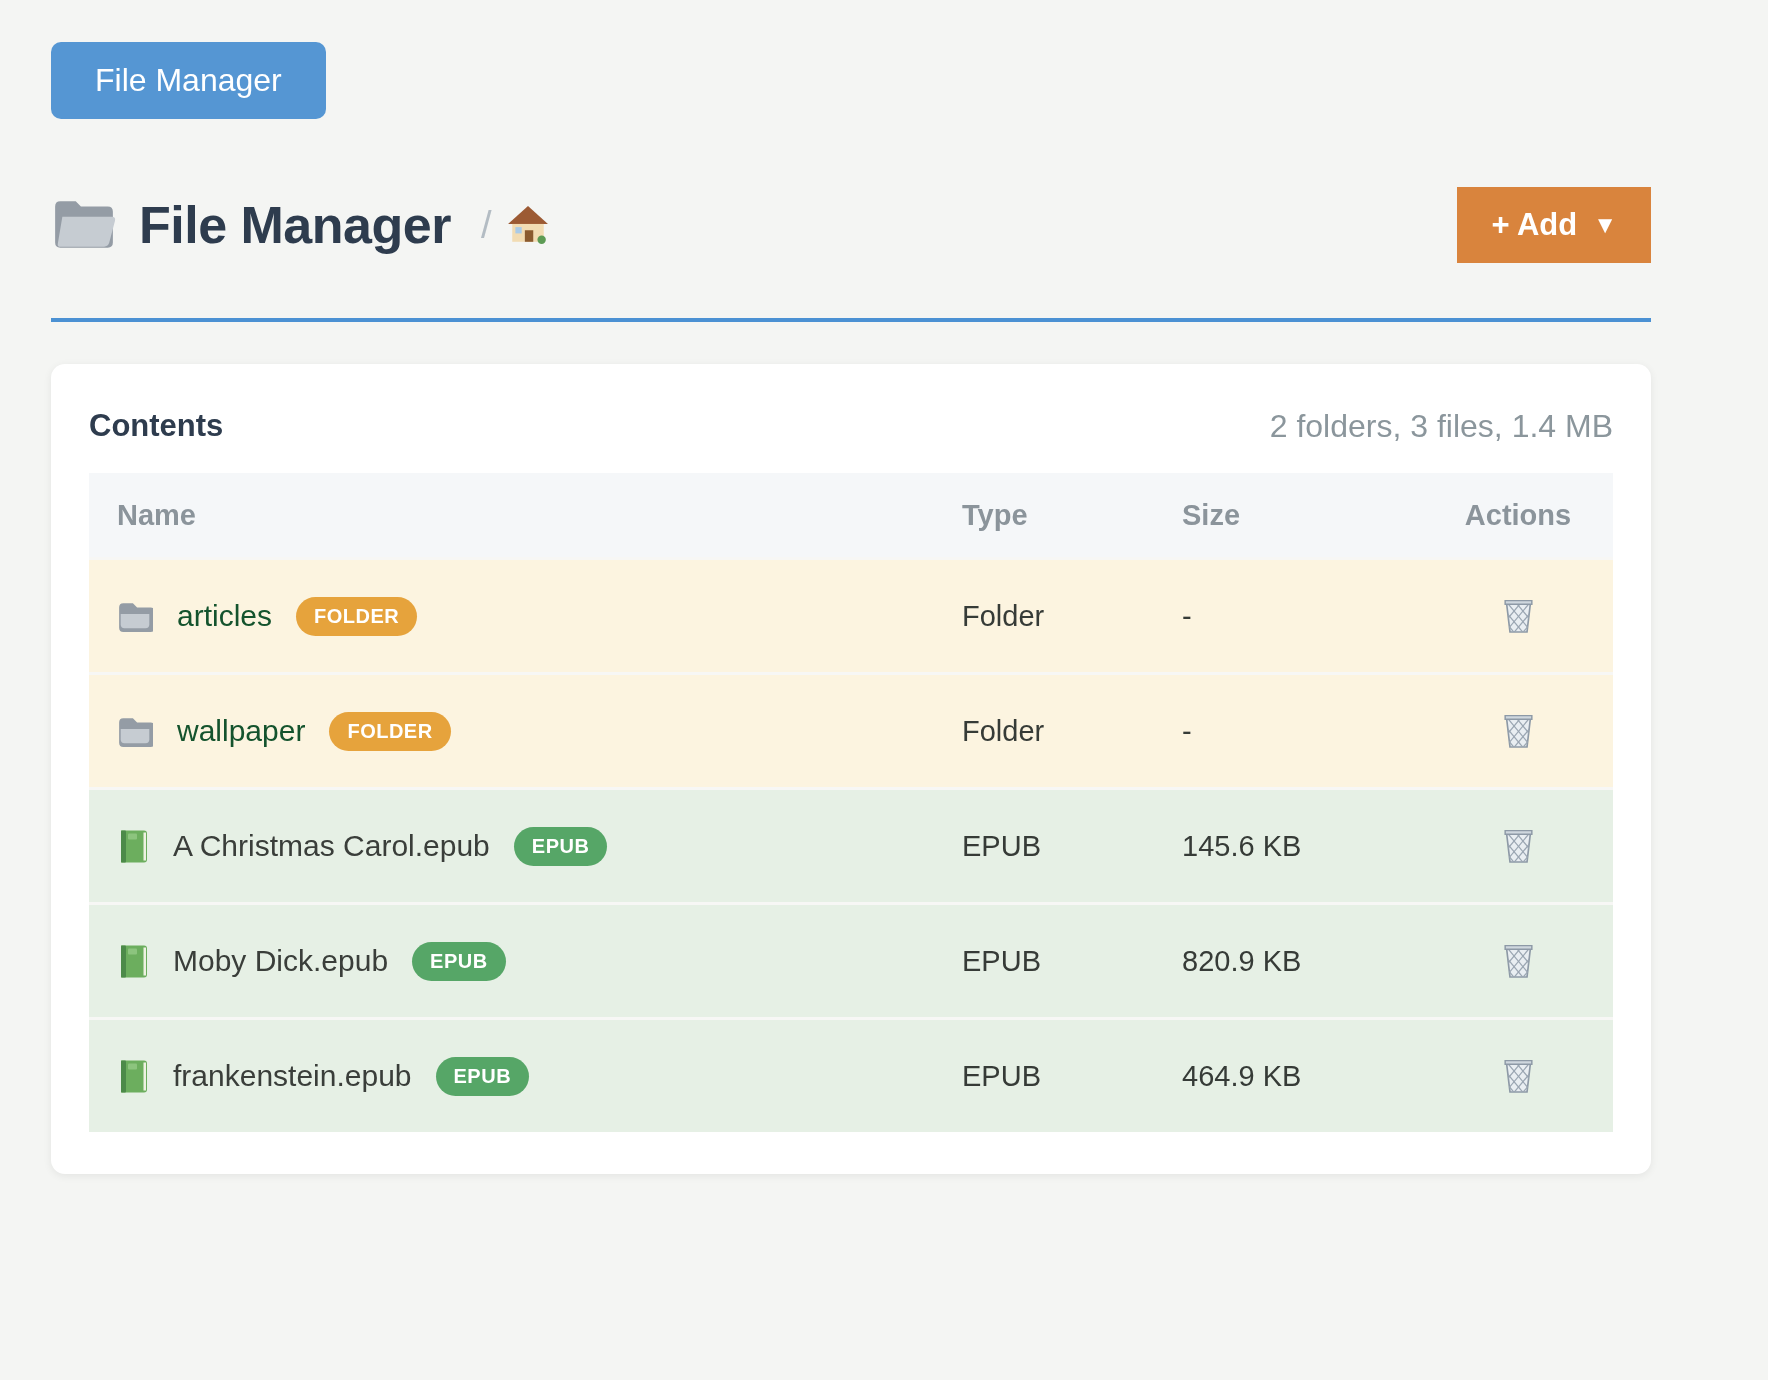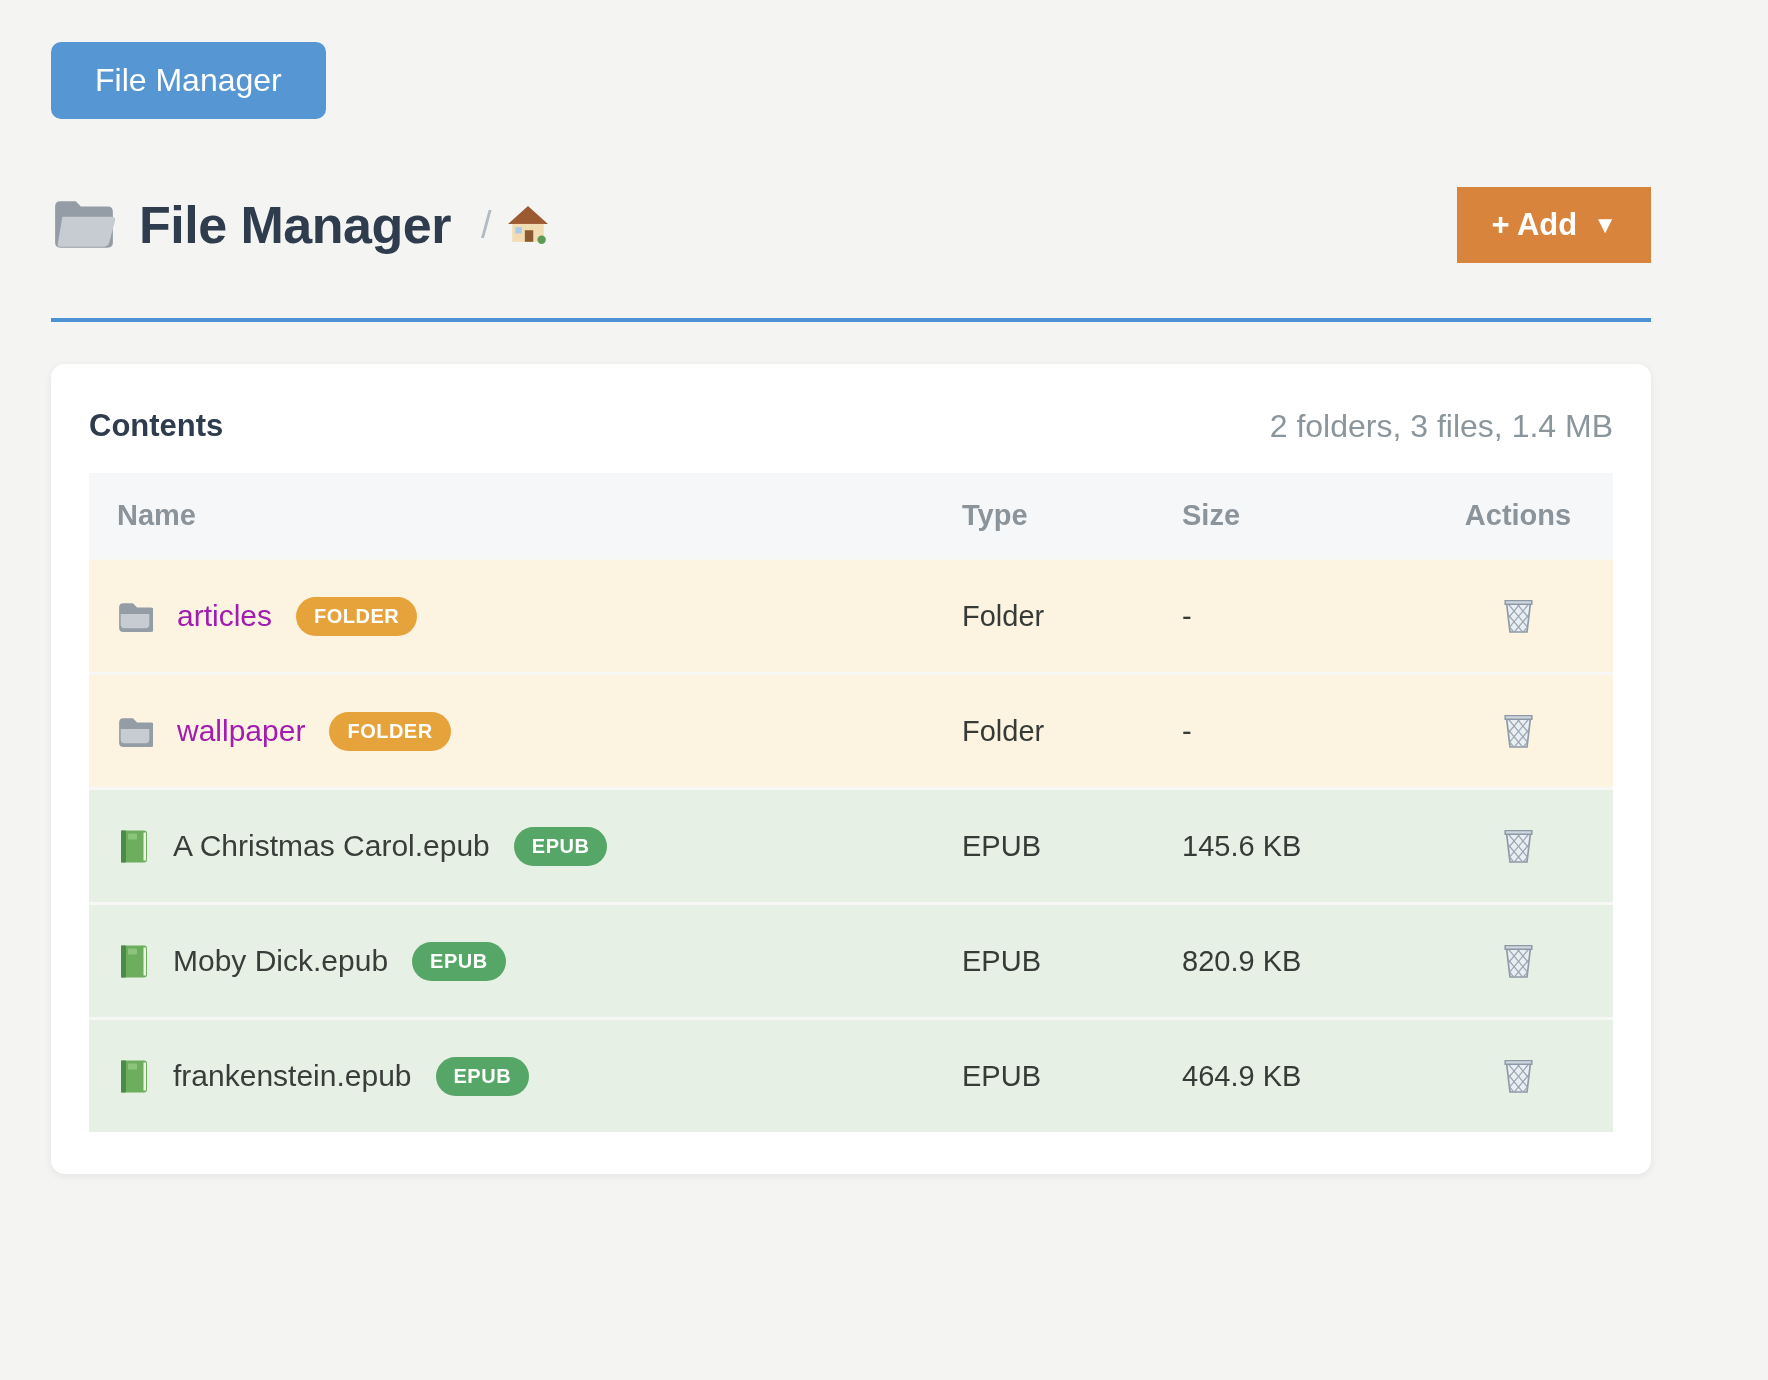--- a/index.html
+++ b/index.html
@@ -56,21 +56,21 @@
     font-size:29px;font-weight:700;color:#8b949b;
   }
   th.actions-h{text-align:center;padding-left:0;}
   td{height:112px;padding:0 0 0 28px;font-size:30px;vertical-align:middle;}
   tr.file-row{border-top:3px solid #f7f7f5;}
   tr.folder td{background:#fcf4e0;}
   tr.epub td{background:#e6f0e5;}
   .cell-name-inner{display:flex;align-items:center;}
   .row-icon{display:inline-flex;flex:none;}
   .fname{margin-left:24px;}
-  tr.folder .fname{color:#a21caf;}
+  tr.folder .fname{color:#14532d;}
   tr.epub .fname{color:#3a3e3a;}
   .badge{
     margin-left:24px;display:inline-flex;align-items:center;
     color:#fff;font-size:20px;font-weight:700;letter-spacing:0.5px;
     padding:8px 18px;border-radius:999px;
   }
   tr.folder .badge{background:#e6a33c;}
   tr.epub .badge{background:#56a667;}
   .cell-type,.cell-size{color:#363b37;font-size:29px;}
   .cell-actions{text-align:center;padding-left:0;}

